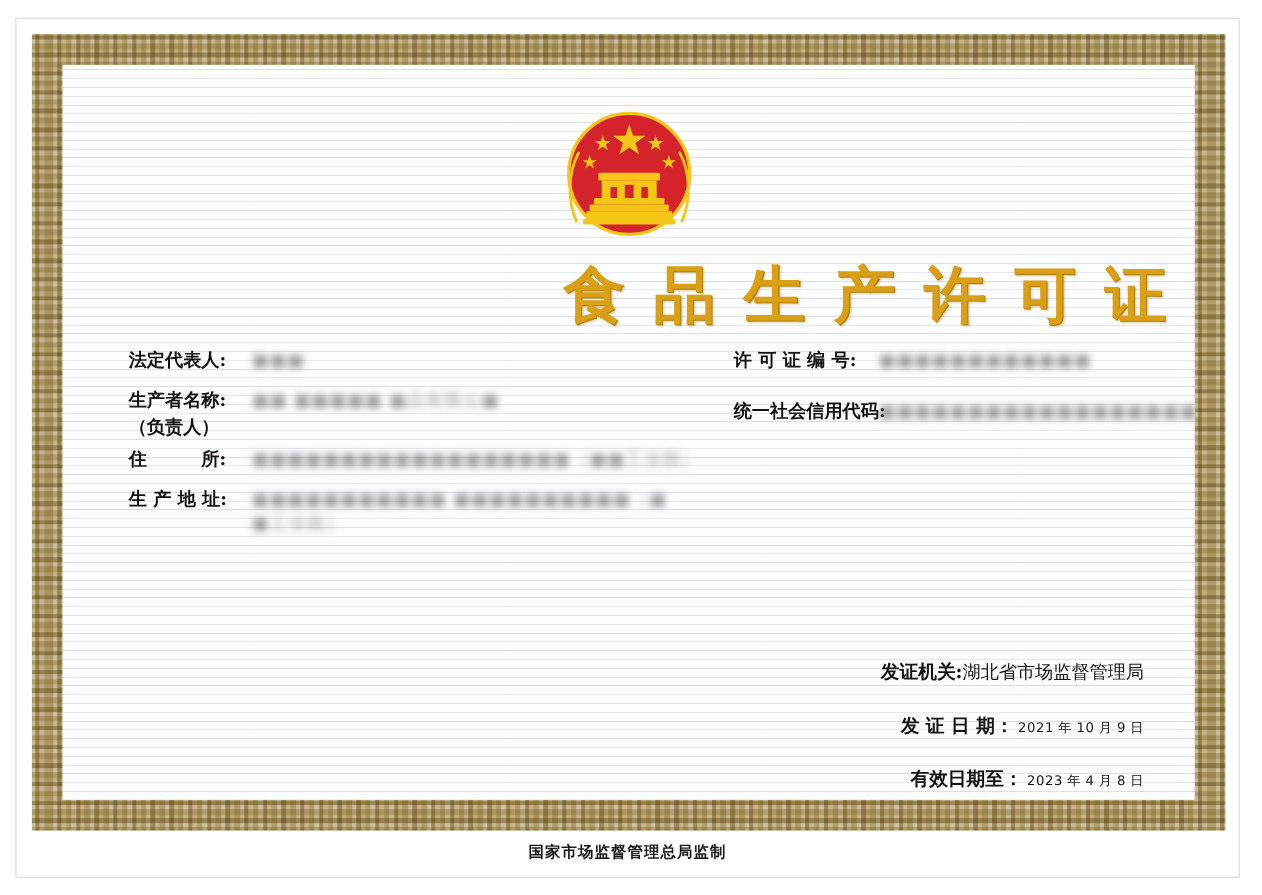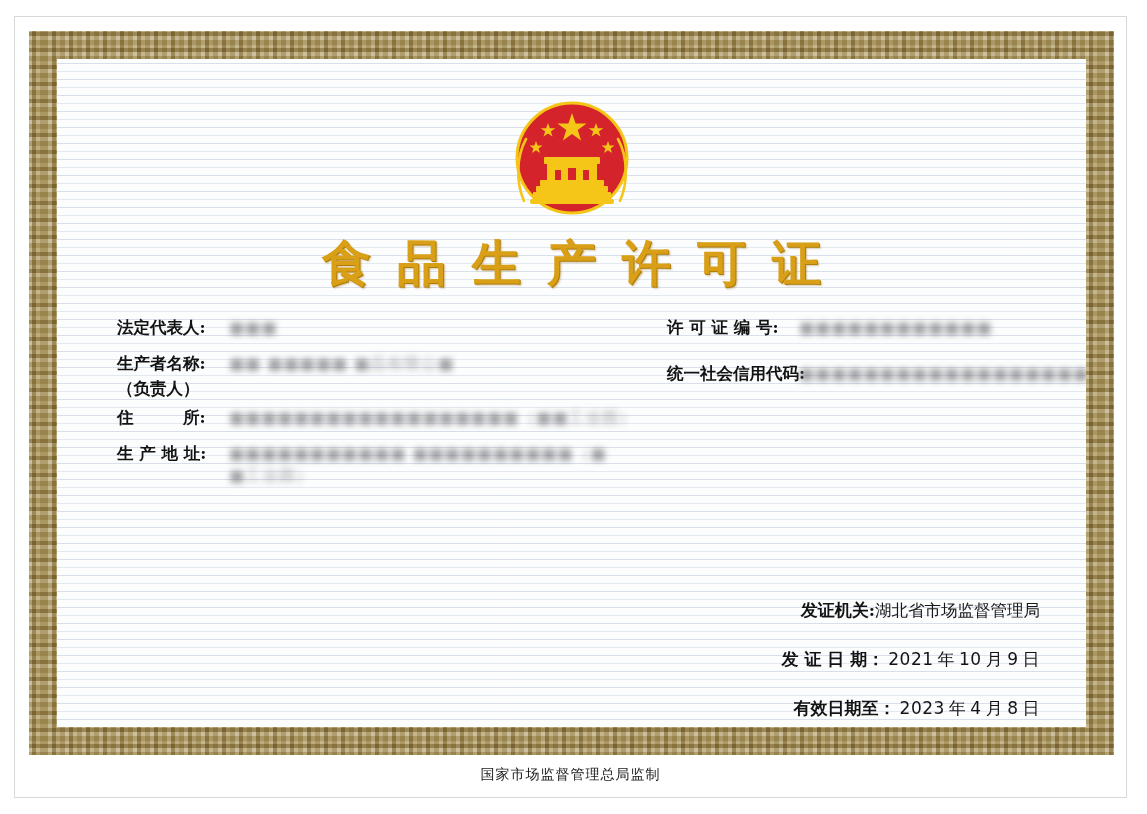--- a/index.html
+++ b/index.html
@@ -89,24 +89,24 @@
     height: 122px;
   }
   .emblem svg { display: block; width: 132px; height: 122px; }
 
   
   .cert-title {
     position: absolute;
     top: 172px;
     left: 0;
     right: 0;
-    text-align: center;
+    text-align: right;
     font-family: "DejaVu Serif", "Liberation Serif", serif;
     font-weight: bold;
-    font-size: 49px;
+    font-size: 56px;
     letter-spacing: 26px;
     text-indent: 26px;
     color: #d9a017;
     text-shadow: 1px 1px 0 #b07d08, 2px 2px 2px rgba(140,100,10,0.35);
   }
 
   
   .fields {
     position: absolute;
     top: 258px;
@@ -186,34 +186,34 @@
   }
   .issuer-line .val {
     font-family: "DejaVu Sans", "Liberation Sans", sans-serif;
     font-size: 16.5px;
     color: #161616;
   }
   .issuer-line.indent-1 { padding-left: 0px; }
   .issuer-line.indent-2 { padding-left: 34px; }
   .date-val {
     font-family: "DejaVu Sans", "Liberation Sans", sans-serif;
-    font-size: 17px;
+    font-size: 12px;
     letter-spacing: 0.5px;
   }
   .date-val .num { padding: 0 4px; }
 
   
   .cert-footer {
     position: absolute;
     left: 0;
     right: 0;
     bottom: 13px;
     text-align: center;
     font-family: "DejaVu Serif", "Liberation Serif", serif;
-    font-weight: normal;
+    font-weight: bold;
     font-size: 14px;
     color: #1a1a1a;
     letter-spacing: 1px;
   }
 </style>
 </head>
 <body>
 
 <div class="page">
 

